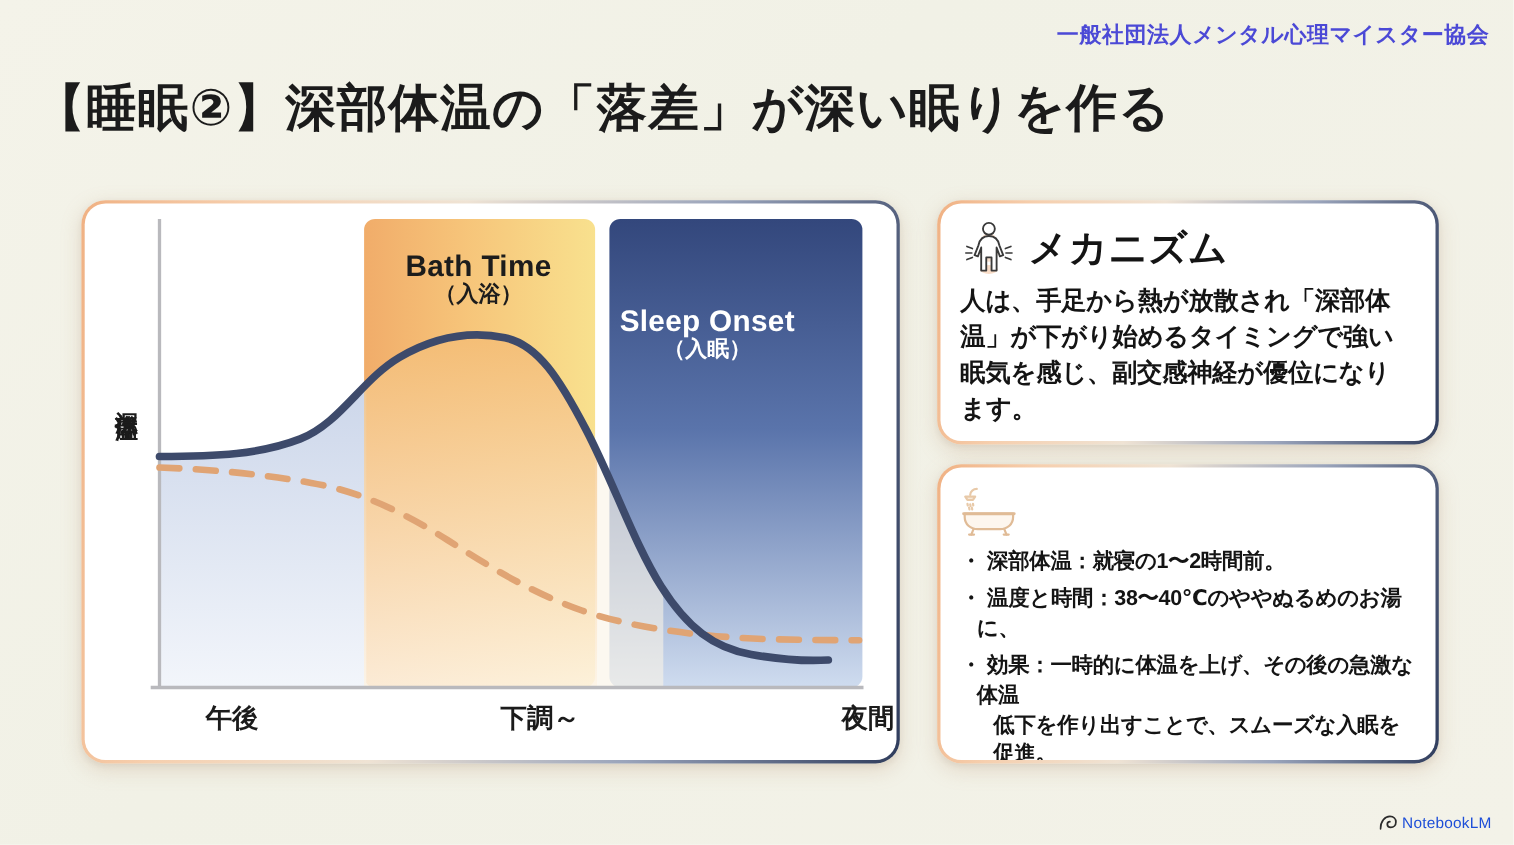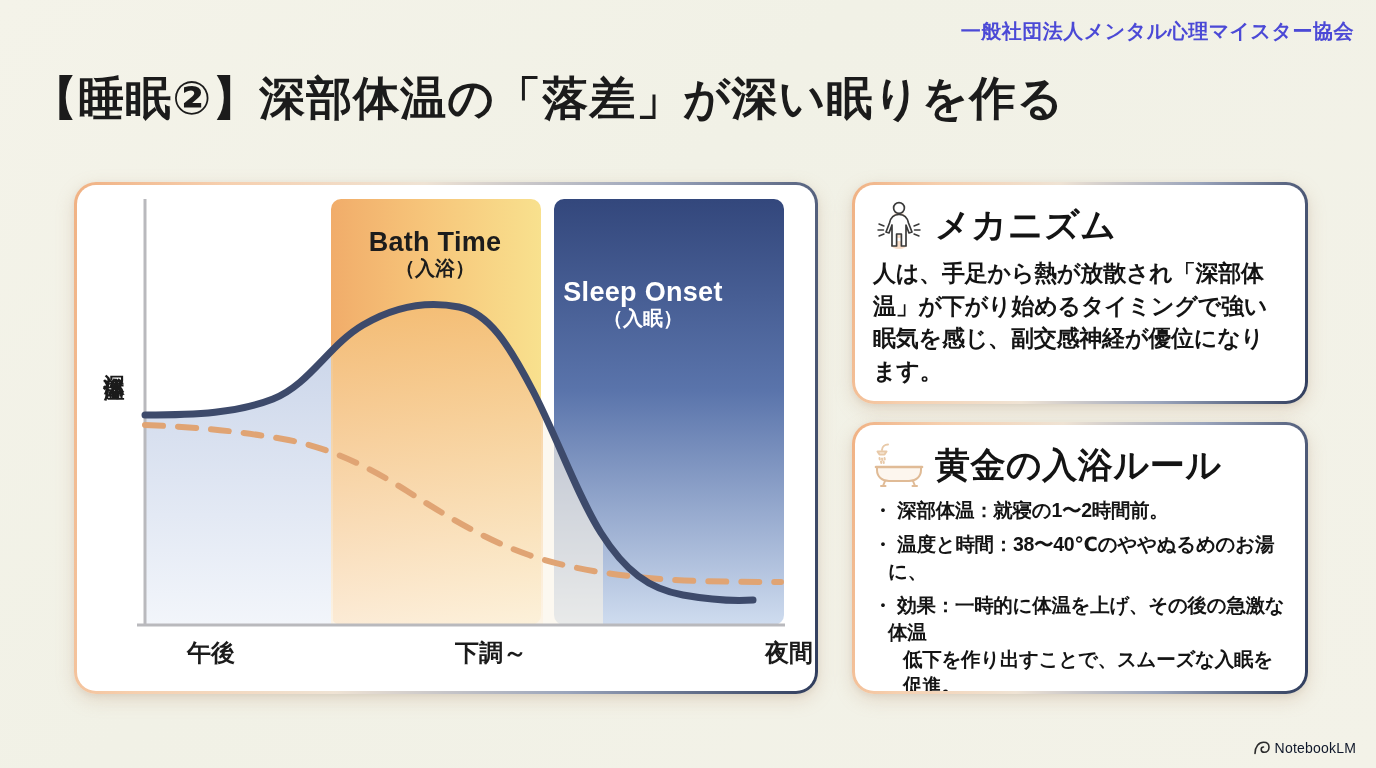--- a/index.html
+++ b/index.html
@@ -210,21 +210,21 @@
   }
 
   
   #watermark {
     position: absolute;
     right: 20px;
     bottom: 12px;
     display: flex;
     align-items: center;
     gap: 5px;
-    color: #0f172a;
+    color: #1d4ed8;
     font-size: 14px;
     letter-spacing: 0.2px;
   }
   #watermark svg { display: block; }
 </style>
 </head>
 <body>
 
 <div id="assoc-name">一般社団法人メンタル心理マイスター協会</div>
 
@@ -340,21 +340,20 @@
         </g>
         <path d="M4 28 L48 28 L48 31 C48 37.5 43 42 36 42 L16 42 C9 42 4 37.5 4 31 Z" fill="#fdf6ee" stroke="#e0bb96" stroke-width="2" stroke-linejoin="round"></path>
         <line x1="3" y1="28" x2="49" y2="28" stroke="#e0bb96" stroke-width="2.6" stroke-linecap="round"></line>
         <g stroke="#e0bb96" stroke-width="2" stroke-linecap="round">
           <line x1="12" y1="42" x2="10" y2="47"></line>
           <line x1="40" y1="42" x2="42" y2="47"></line>
           <line x1="8" y1="47" x2="12.5" y2="47"></line>
           <line x1="39.5" y1="47" x2="44" y2="47"></line>
         </g>
       </svg>
-      <div class="head-title">黄金の入浴ルール</div>
     </div>
     <ul id="bathrule-list">
       <li>
         <span>深部体温：就寝の1〜2時間前。</span>
       </li>
       <li>
         <span>温度と時間：38〜40℃のややぬるめのお湯に、</span>
       </li>
       <li>
         <span>効果：一時的に体温を上げ、その後の急激な体温</span>

